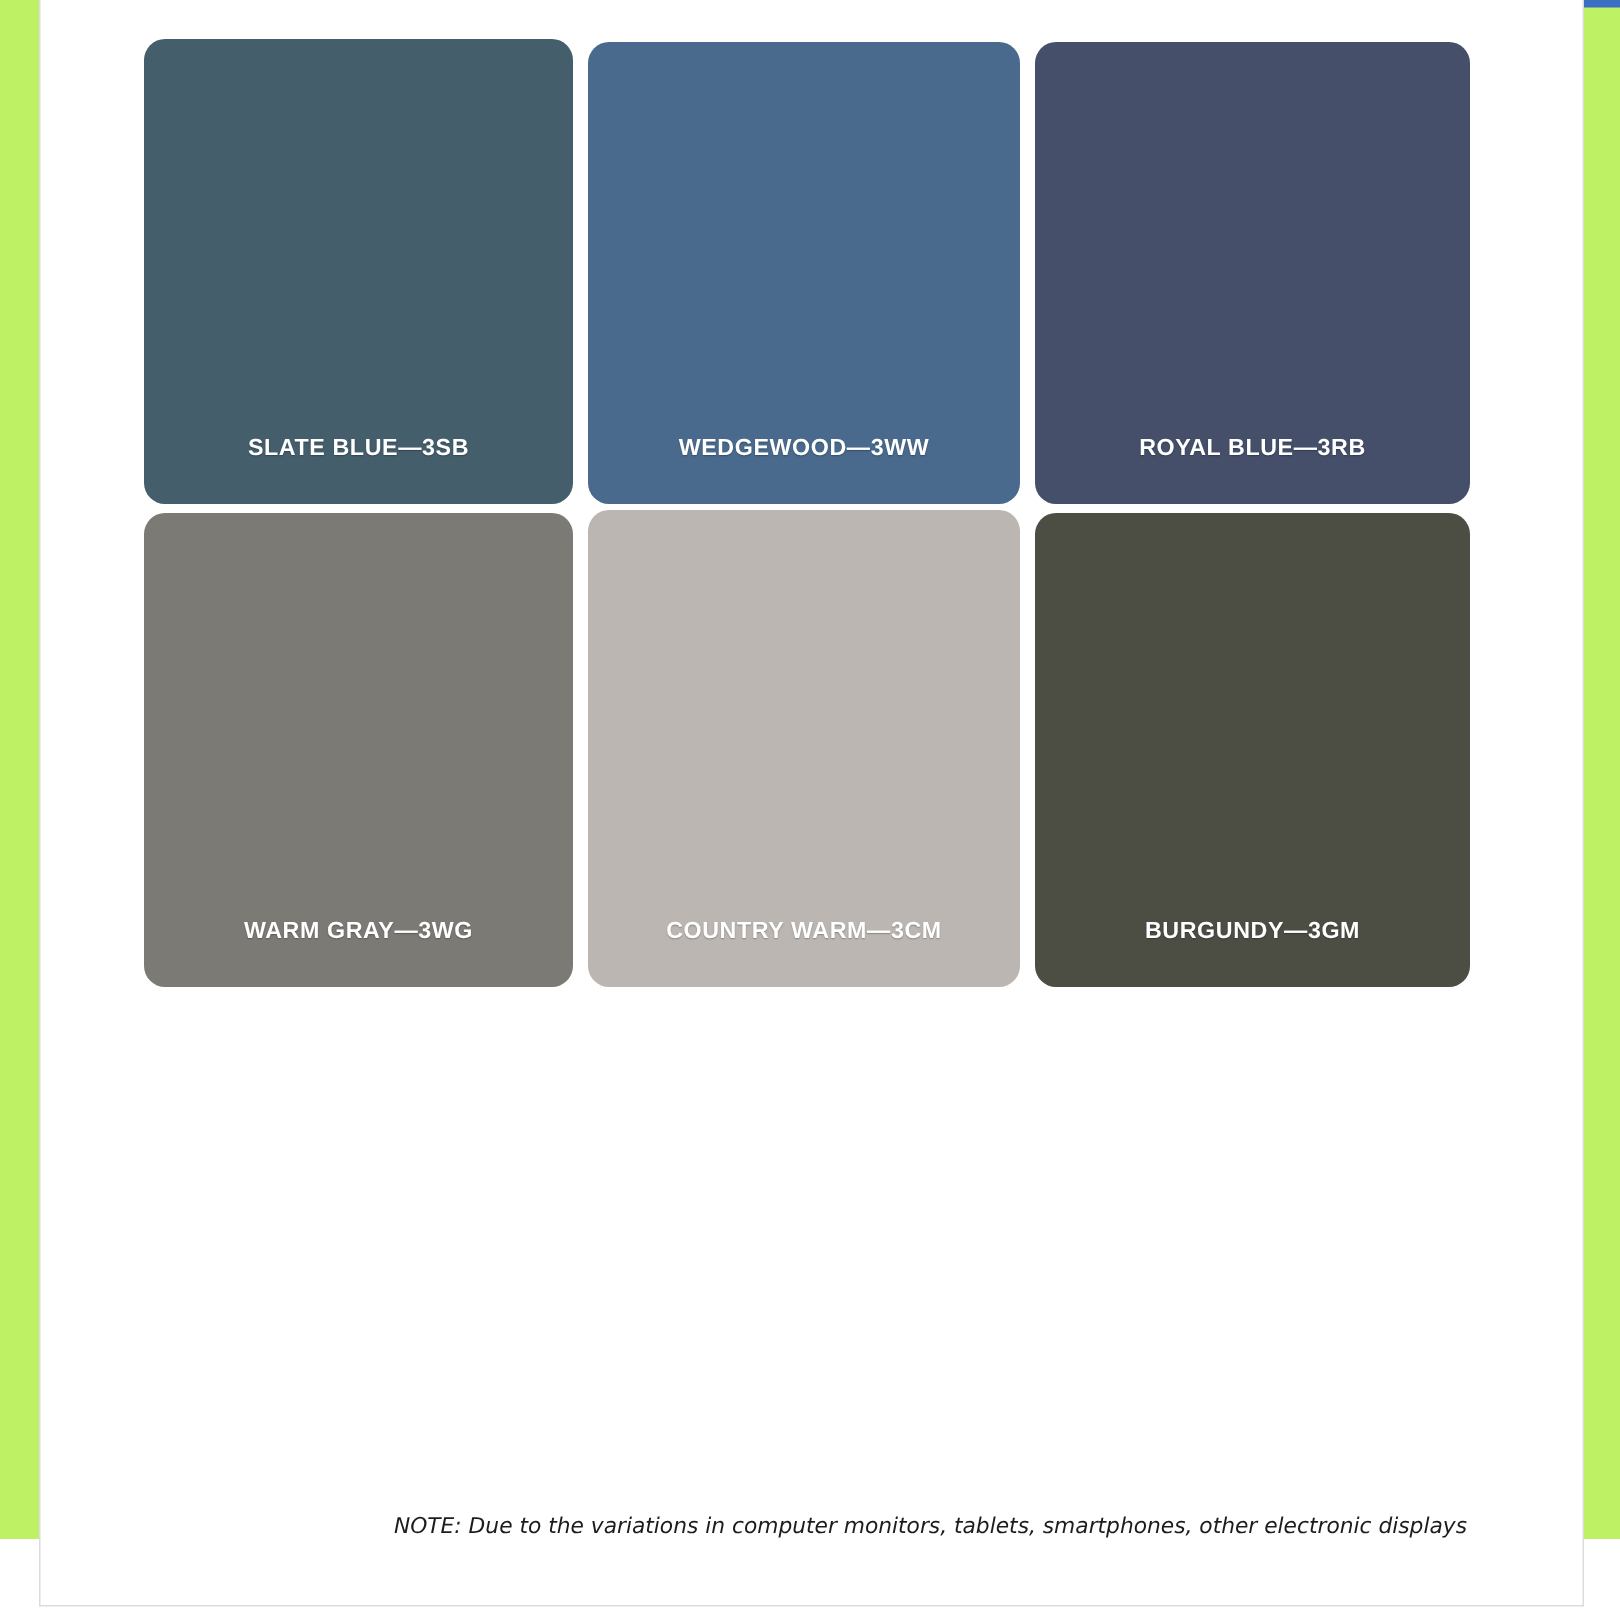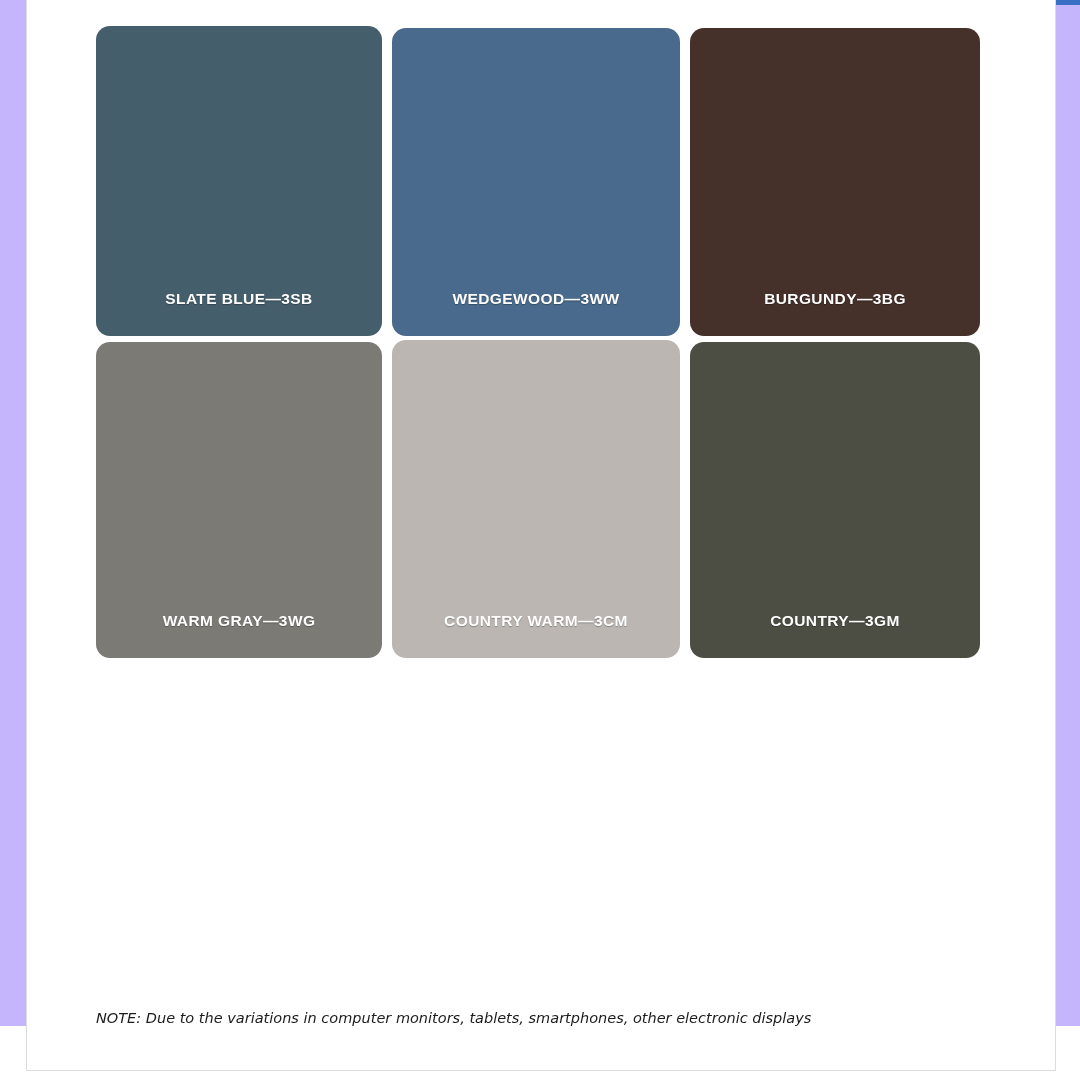--- a/index.html
+++ b/index.html
@@ -12,21 +12,21 @@
     height: 1080px;
     overflow: hidden;
     font-family: "Liberation Sans", sans-serif;
   }
 
   
   #viewer {
     position: relative;
     width: 1080px;
     height: 1026px;
-    background: #c4b5fd;
+    background: #bef264;
   }
   #top-accent-bar {
     position: absolute;
     top: 0;
     left: 944px;
     width: 136px;
     height: 5px;
     background: #3a6fc4;
   }
   #page-sheet {
@@ -128,21 +128,21 @@
       linear-gradient(84deg, transparent 0 72%, rgba(255,255,255,.45) 72.3% 72.9%, transparent 73.2% 100%);
     background-size: 100% 100%, 100% 100%;
   }
 
   
   #footer-note {
     position: absolute;
     top: 1008px;
     left: 69px;
     width: 882px;
-    text-align: left;
+    text-align: right;
     font-family: "DejaVu Sans", sans-serif;
     font-style: italic;
     font-size: 14.5px;
     line-height: 21px;
     color: #1c1c1c;
   }
   #footer-note .line { display: block; }
 </style>
 </head>
 <body>
@@ -156,36 +156,36 @@
     <div id="swatch-grid">
 
       <div class="swatch col-1" style="background-color: rgb(69, 94, 107);">
         <span class="swatch-label">SLATE BLUE—3SB</span>
       </div>
 
       <div class="swatch col-2" style="background-color: rgb(73, 106, 140);">
         <span class="swatch-label">WEDGEWOOD—3WW</span>
       </div>
 
+      <div class="swatch col-3" style="background-color: rgb(69, 79, 105);">
+        <span class="swatch-label">ROYAL BLUE—3RB</span>
+      </div>
 
 
-      <div class="swatch col-2" style="background-color: rgb(69, 48, 42);">
-        <span class="swatch-label">BURGUNDY—3BG</span>
-      </div>
 
       <div class="swatch col-3" style="background-color: rgb(124, 122, 116); padding-left: 12px;">
         <span class="swatch-label">WARM GRAY—3WG</span>
       </div>
 
       <div class="swatch col-1" style="background-color: rgb(187, 182, 177);">
         <span class="swatch-label">COUNTRY WARM—3CM</span>
       </div>
 
       <div class="swatch col-2" style="background-color: rgb(76, 78, 68);">
-        <span class="swatch-label">COUNTRY—3GM</span>
+        <span class="swatch-label">BURGUNDY—3GM</span>
       </div>
 
 
     </div>
 
     <div id="footer-note">
       <span class="line">NOTE: Due to the variations in computer monitors, tablets, smartphones, other electronic displays</span>
     </div>
 
   </div>

